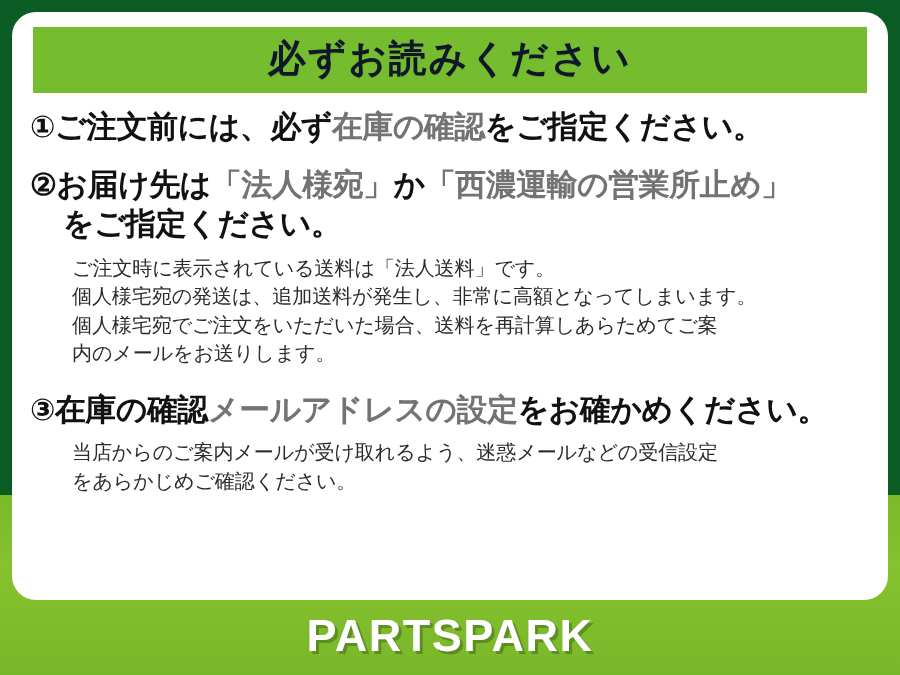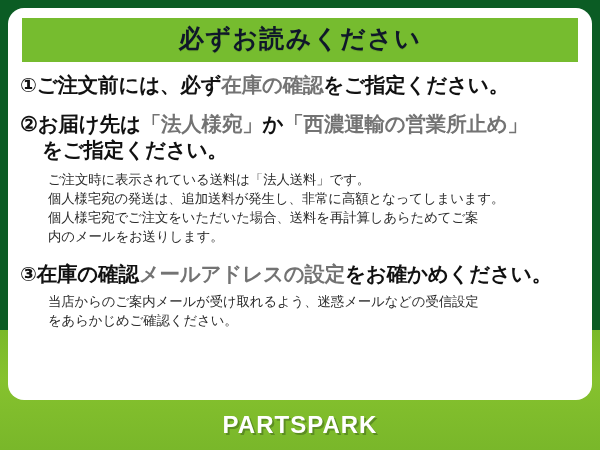--- a/index.html
+++ b/index.html
@@ -119,21 +119,21 @@
     left: 0;
     right: 0;
     top: 400px;
     height: 50px;
     display: flex;
     align-items: center;
     justify-content: center;
   }
   #brand-text {
     color: #ffffff;
-    font-size: 24px;
+    font-size: 30px;
     font-weight: bold;
     letter-spacing: 1px;
     text-shadow: 2px 2px 0 rgba(40,70,20,0.38);
   }
 </style>
 </head>
 <body>
 
 <div id="notice-card">
 

